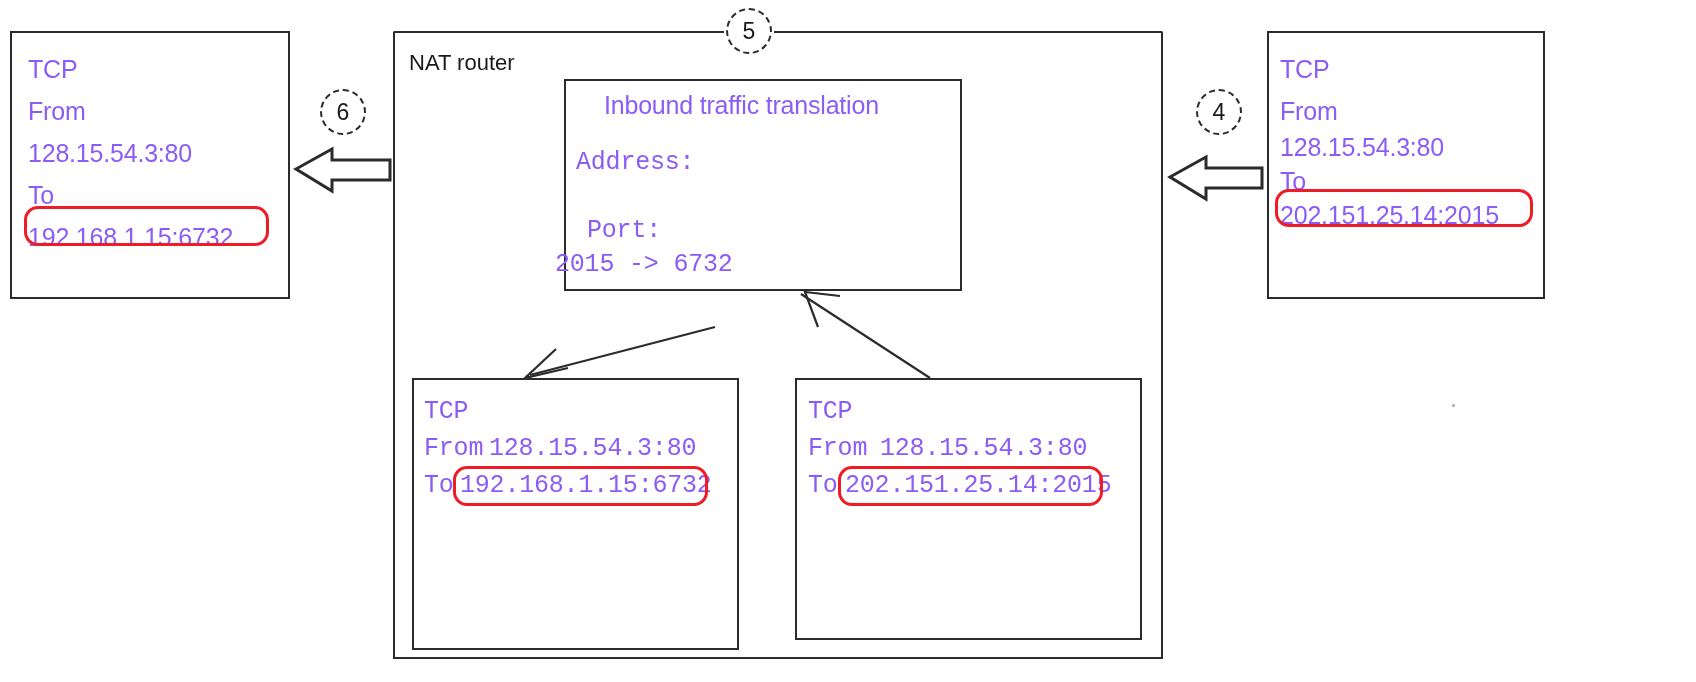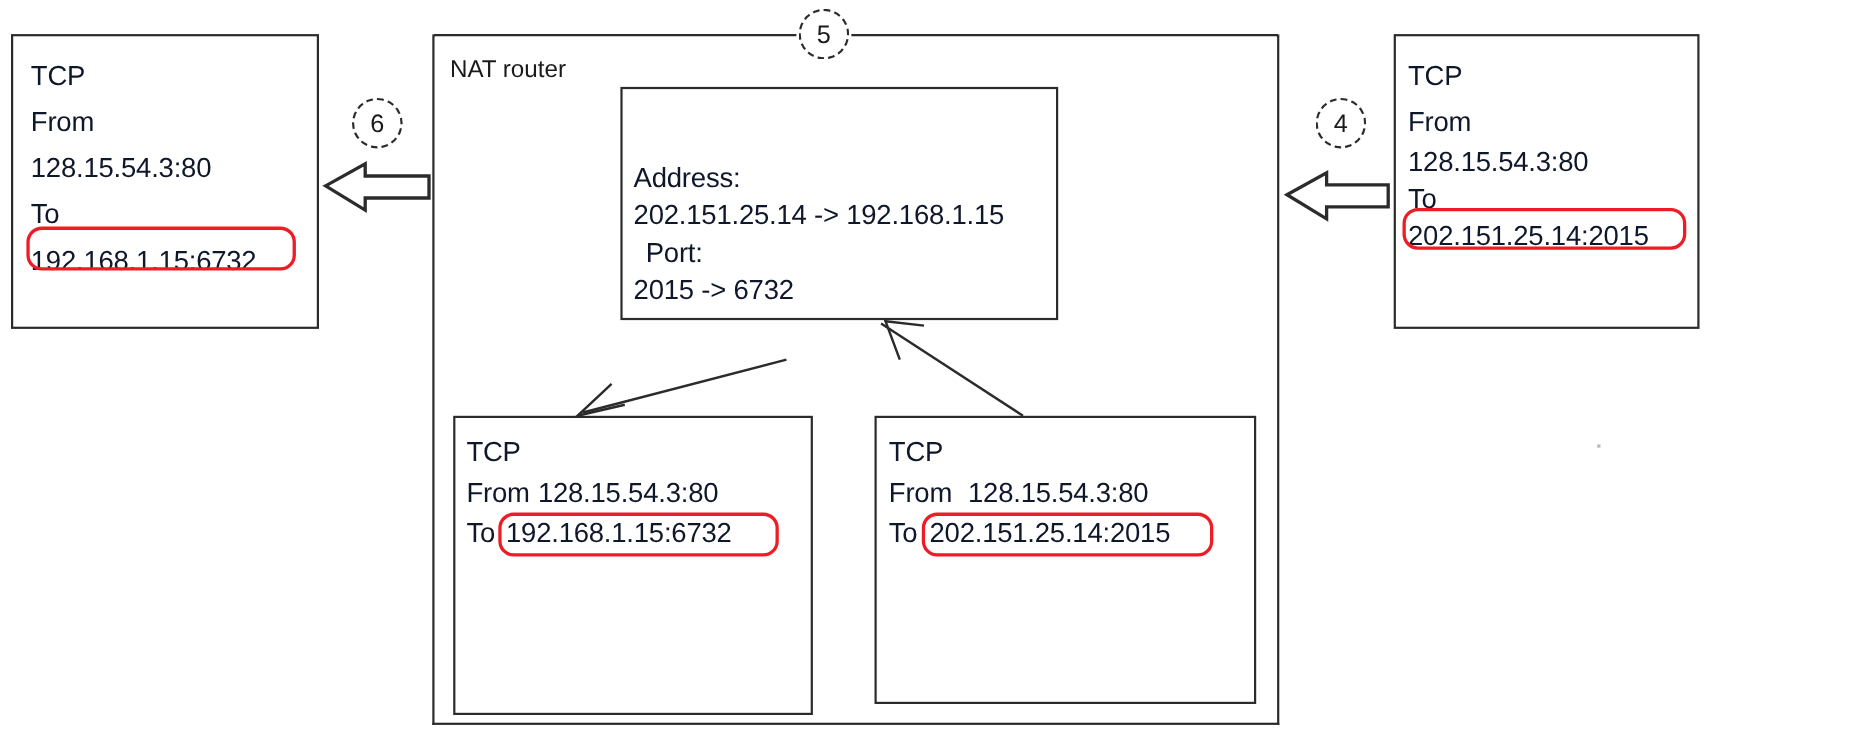--- a/index.html
+++ b/index.html
@@ -20,26 +20,27 @@
   .box {
     position: absolute;
     box-sizing: border-box;
     border: 2px solid #2b2b2b;
     background: #ffffff;
   }
   .pkt-text {
     position: absolute;
     font-size: 25px;
     line-height: 42px;
-    color: #0f172a;
+    color: #8b5cf6;
     white-space: nowrap;
     letter-spacing: -0.2px;
   }
   .pkt-text.tight {
     line-height: 37px;
+    font-family: Liberation Mono, monospace;
   }
   .title {
     position: absolute;
     font-size: 22px;
     color: #1a1a1a;
     white-space: nowrap;
   }
   .redbox {
     position: absolute;
     box-sizing: border-box;
@@ -105,25 +106,25 @@
   <div class="marker" style="left:1196px; top:89px;">4</div>
 
   <div class="box" style="left:393px; top:31px; width:770px; height:628px; border-top-color:transparent;"></div>
 
   <div class="title" style="left:409px; top:50px;">NAT router</div>
 
   <div class="marker" style="left:726px; top:8px;">5</div>
 
   <div class="box" style="left:564px; top:79px; width:398px; height:212px;"></div>
 
+  <div class="pkt-text" style="left:604px; top:84px;">Inbound traffic translation</div>
 
   <div class="pkt-text tight" style="left:576px; top:144px;">Address:</div>
-  <div class="pkt-text tight" style="left:576px; top:178px;">202.151.25.14 -&gt; 192.168.1.15</div>
   <div class="pkt-text tight" style="left:576px; top:212px;margin-left:11px;">Port:</div>
-  <div class="pkt-text tight" style="left:576px; top:246px;">2015  -&gt; 6732</div>
+  <div class="pkt-text tight" style="left:555px; top:246px;">2015  -&gt; 6732</div>
 
   <div class="box" style="left:412px; top:378px; width:327px; height:272px;"></div>
 
   <div class="pkt-text tight" style="left:424px; top:393px;">TCP</div>
   <div class="pkt-text tight" style="left:424px; top:430px;">From</div>
   <div class="pkt-text tight" style="left:489px; top:430px;">128.15.54.3:80</div>
   <div class="pkt-text tight" style="left:424px; top:467px;">To</div>
   <div class="pkt-text tight" style="left:460px; top:467px;">192.168.1.15:6732</div>
   <div class="redbox" style="left:453px; top:466px; width:255px; height:40px;"></div>
 

